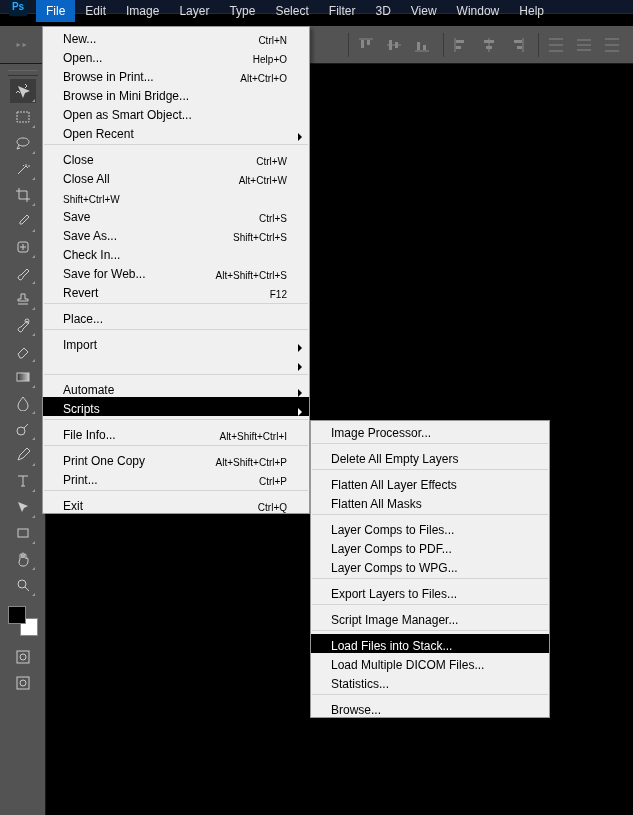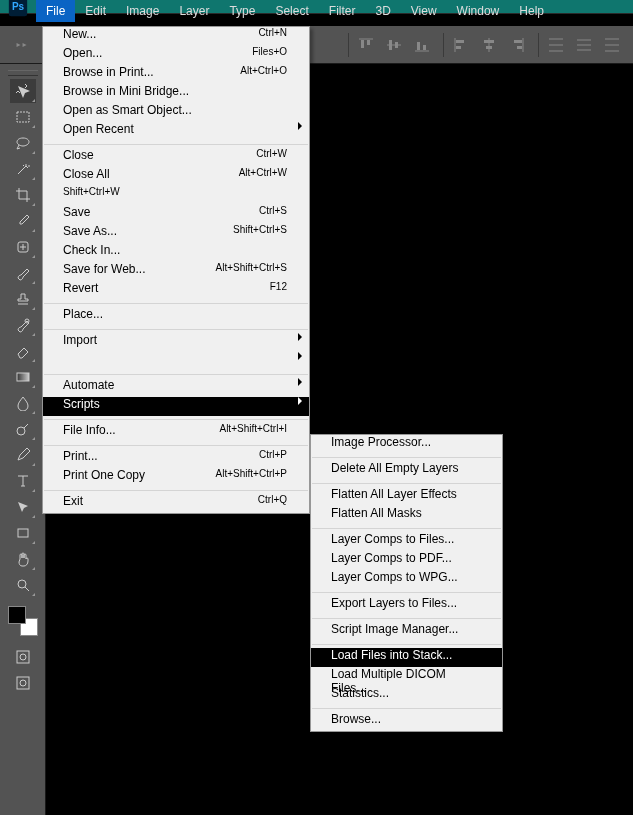--- a/index.html
+++ b/index.html
@@ -1,17 +1,17 @@
 <!DOCTYPE html>
 <html><head>
 <meta charset="utf-8">
 <style>
   * { margin:0; padding:0; box-sizing:border-box; font-family:"Segoe UI",Tahoma,sans-serif; font-size:12px; }
   body { background:#000; width:633px; height:815px; overflow:hidden; position:relative; }
-  .menubar { height:14px; background:#0f766e; display:flex; align-items:center; color:#ddd; padding-left:6px; border-bottom:1px solid #2a2a2a;}
+  .menubar { height:14px; background:#0f172a; display:flex; align-items:center; color:#ddd; padding-left:6px; border-bottom:1px solid #2a2a2a;}
   .logo { width:24px; height:20px; display:flex; align-items:center; justify-content:center; margin-right:6px;}
   .logo svg { width:20px; height:20px;}
   .menuitem { padding:4px 10px; color:#ddd; font-size:12px;}
   .menuitem.open { background:#0a64c4; color:#fff;}
   .optionsbar { height:38px; background:#535353; display:flex; align-items:center; border-bottom:1px solid #1a1a1a; padding-left:6px;}
   .optbtn { width:22px; height:22px; margin-right:4px; display:flex; align-items:center; justify-content:center; color:#bbb;}
   .optgroup { display:flex; gap:2px; padding:0 6px; border-left:1px solid #3a3a3a; height:24px; align-items:center;}
   .optgroup:first-of-type{border-left:none;}
   .opttext{ color:#ccc; font-size:11px; padding:0 6px;}
   .workspace { position:absolute; top:64px; left:46px; right:0; bottom:0; background:#000;}
@@ -22,22 +22,22 @@
   .toolbtn.sel{ background:#3c3c3c;}
   .tri{ position:absolute; right:1px; bottom:1px; width:0;height:0;border-left:3px solid transparent;border-bottom:3px solid #999;}
   .swatches{ width:30px; height:30px; position:relative; margin:8px auto;}
   .sw-fg{ position:absolute; top:0; left:0; width:18px;height:18px; background:#000; border:1px solid #888;}
   .sw-bg{ position:absolute; bottom:0; right:0; width:18px;height:18px; background:#fff; border:1px solid #888;}
   .grip{ height:8px;color:#888; font-size:8px; display:flex;align-items:center;justify-content:center;letter-spacing:2px;}
   .grip-tab{ height:6px;color:#888;display:flex;align-items:center;justify-content:center;}
   .tabstrip{ position:absolute; left:0; top:26px; height:10px; width:46px; background:#3b3b3b; display:flex;align-items:center;justify-content:center; border-bottom:1px solid #1a1a1a;}
   .dropdown{ position:absolute; background:#f0f0f0; border:1px solid #979797; box-shadow:3px 3px 3px rgba(0,0,0,.3); color:#000;}
   .dd-file{ left:42px; top:26px; width:268px;}
-  .dd-scripts{ left:310px; top:420px; width:193px;margin-top:14px;}
-  .dd-row{ display:flex; align-items:flex-start; height:19px; padding:0 22px 0 20px; position:relative;}
+  .dd-scripts{ left:310px; top:420px; width:240px;}
+  .dd-row{ display:flex; align-items:flex-end; height:19px; padding:0 22px 0 20px; position:relative;}
   .dd-row.sep{ height:1px; background:#d4d4d4; margin:3px 1px; padding:0;}
   .dd-row.hov{ background:#000000; color:#fff;}
   .dd-label{ flex:1; font-size:12px;}
   .dd-accel{ font-size:10px; color:inherit;}
   .dd-arrow{ position:absolute; right:7px; width:0;height:0;border-top:4px solid transparent;border-bottom:4px solid transparent;border-left:4px solid #000;}
   .dd-row.hov .dd-arrow{ border-left-color:#fff;}
   .alignicon{width:16px;height:16px;}
 </style>
 </head>
 <body>
@@ -421,21 +421,21 @@
 
 <div class="workspace"></div>
 
 <div class="dropdown dd-file" id="dd-file">
     <div class="dd-row">
       <span class="dd-label">New...</span>
       <span class="dd-accel">Ctrl+N</span>
     </div>
     <div class="dd-row">
       <span class="dd-label">Open...</span>
-      <span class="dd-accel">Files+O</span>
+      <span class="dd-accel">Help+O</span>
     </div>
     <div class="dd-row">
       <span class="dd-label">Browse in Print...</span>
       <span class="dd-accel">Alt+Ctrl+O</span>
     </div>
     <div class="dd-row">
       <span class="dd-label">Browse in Mini Bridge...</span>
     </div>
     <div class="dd-row">
       <span class="dd-label">Open as Smart Object...</span>
@@ -496,27 +496,27 @@
       <span class="dd-label">Scripts</span>
       <div class="dd-arrow"></div>
     </div>
     <div class="dd-row sep"></div>
     <div class="dd-row">
       <span class="dd-label">File Info...</span>
       <span class="dd-accel">Alt+Shift+Ctrl+I</span>
     </div>
     <div class="dd-row sep"></div>
     <div class="dd-row">
+      <span class="dd-label">Print One Copy</span>
+      <span class="dd-accel">Alt+Shift+Ctrl+P</span>
+    </div>
+    <div class="dd-row">
       <span class="dd-label">Print...</span>
       <span class="dd-accel">Ctrl+P</span>
     </div>
-    <div class="dd-row">
-      <span class="dd-label">Print One Copy</span>
-      <span class="dd-accel">Alt+Shift+Ctrl+P</span>
-    </div>
     <div class="dd-row sep"></div>
     <div class="dd-row">
       <span class="dd-label">Exit</span>
       <span class="dd-accel">Ctrl+Q</span>
     </div>
   </div>
 
 <div class="dropdown dd-scripts" id="dd-scripts">
     <div class="dd-row">
       <span class="dd-label">Image Processor...</span>

